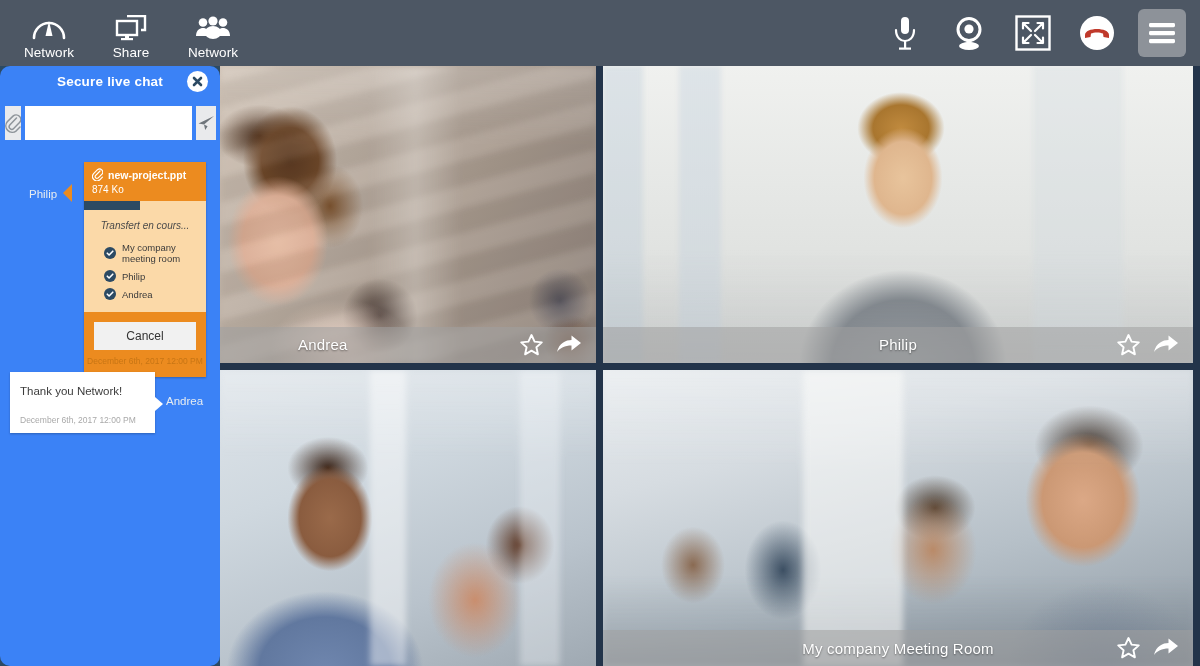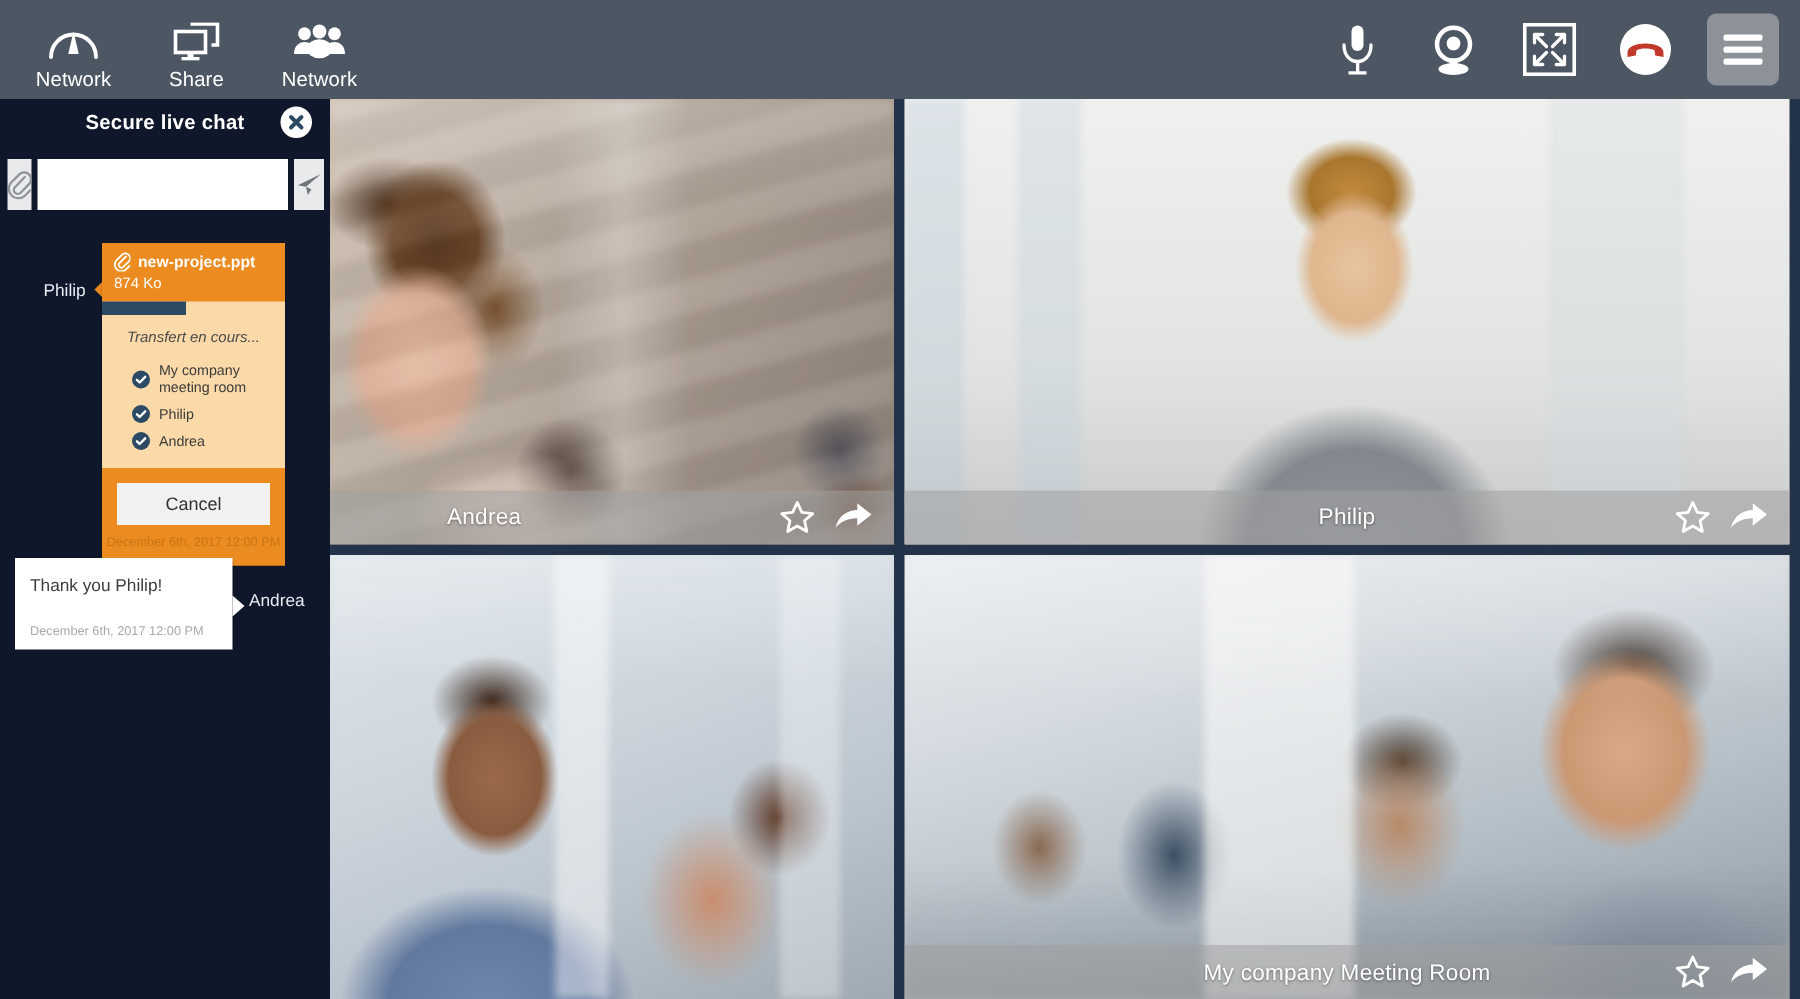--- a/index.html
+++ b/index.html
@@ -34,22 +34,23 @@
     width:46px;height:46px;display:flex;align-items:center;justify-content:center;
     cursor:pointer;
   }
   .tb-btn.menu{
     width:48px;height:48px;border-radius:6px;background:#8d9299;
   }
 
   
   .sidebar{
     position:absolute; left:0; top:66px; width:220px; height:600px;
-    background:#0f172a;
+    background:#3b82f6;
     overflow:hidden;
+    border-radius:10px;
   }
   .chat-head{
     position:relative; height:30px; display:flex; align-items:center; justify-content:center;
   }
   .chat-head .title{ font-size:13.5px; font-weight:bold; color:#ffffff; letter-spacing:.2px; }
   .chat-close{
     position:absolute; right:12px; top:5px; width:21px;height:21px;border-radius:50%;
     background:#ffffff; display:flex;align-items:center;justify-content:center;cursor:pointer;
   }
 
@@ -72,21 +73,21 @@
   .xfer-row{ position:relative; margin-top:22px; height:200px; }
   .xfer-sender{
     position:absolute; left:29px; top:26px; font-size:11.5px; color:#e6ecf1;
   }
   .xfer-arrow{
     position:absolute; left:63px; top:22px; width:0;height:0;
     border-top:9px solid transparent; border-bottom:9px solid transparent;
     border-right:9px solid #ec8b1f;
   }
   .xfer-card{
-    position:absolute; left:68px; top:0; width:122px; background:#ec8b1f;
+    position:absolute; left:84px; top:0; width:122px; background:#ec8b1f;
     box-shadow:0 1px 2px rgba(0,0,0,.25);
   }
   .xfer-top{ padding:6px 8px 3px 8px; }
   .xfer-fname{ display:flex; align-items:center; gap:5px; font-size:10.5px; font-weight:bold; color:#ffffff; }
   .xfer-size{ text-align:left; font-size:10px; color:#ffffff; margin-top:3px; padding-right:2px;}
   .xfer-progress{
     height:9px; background:#fbd9a8; margin:3px 0 0 0; position:relative;
   }
   .xfer-progress .bar{ position:absolute;left:0;top:0;height:9px; background:#2c4a63; }
   .xfer-body{ background:#fbd9a8; padding:6px 8px 12px 8px; }
@@ -408,21 +409,21 @@
 
         <div class="xfer-foot">
           <button class="cancel-btn">Cancel</button>
           <div class="xfer-date">December 6th, 2017 12:00 PM</div>
         </div>
       </div>
     </div>
 
     <div class="msg-row">
       <div class="msg-bubble">
-        <div class="msg-text">Thank you Philip!</div>
+        <div class="msg-text">Thank you Network!</div>
         <div class="msg-date">December 6th, 2017 12:00 PM</div>
       </div>
       <span class="msg-arrow"></span>
       <span class="msg-sender">Andrea</span>
     </div>
   </div>
 
   <div class="grid">
 
     <div class="tile">

